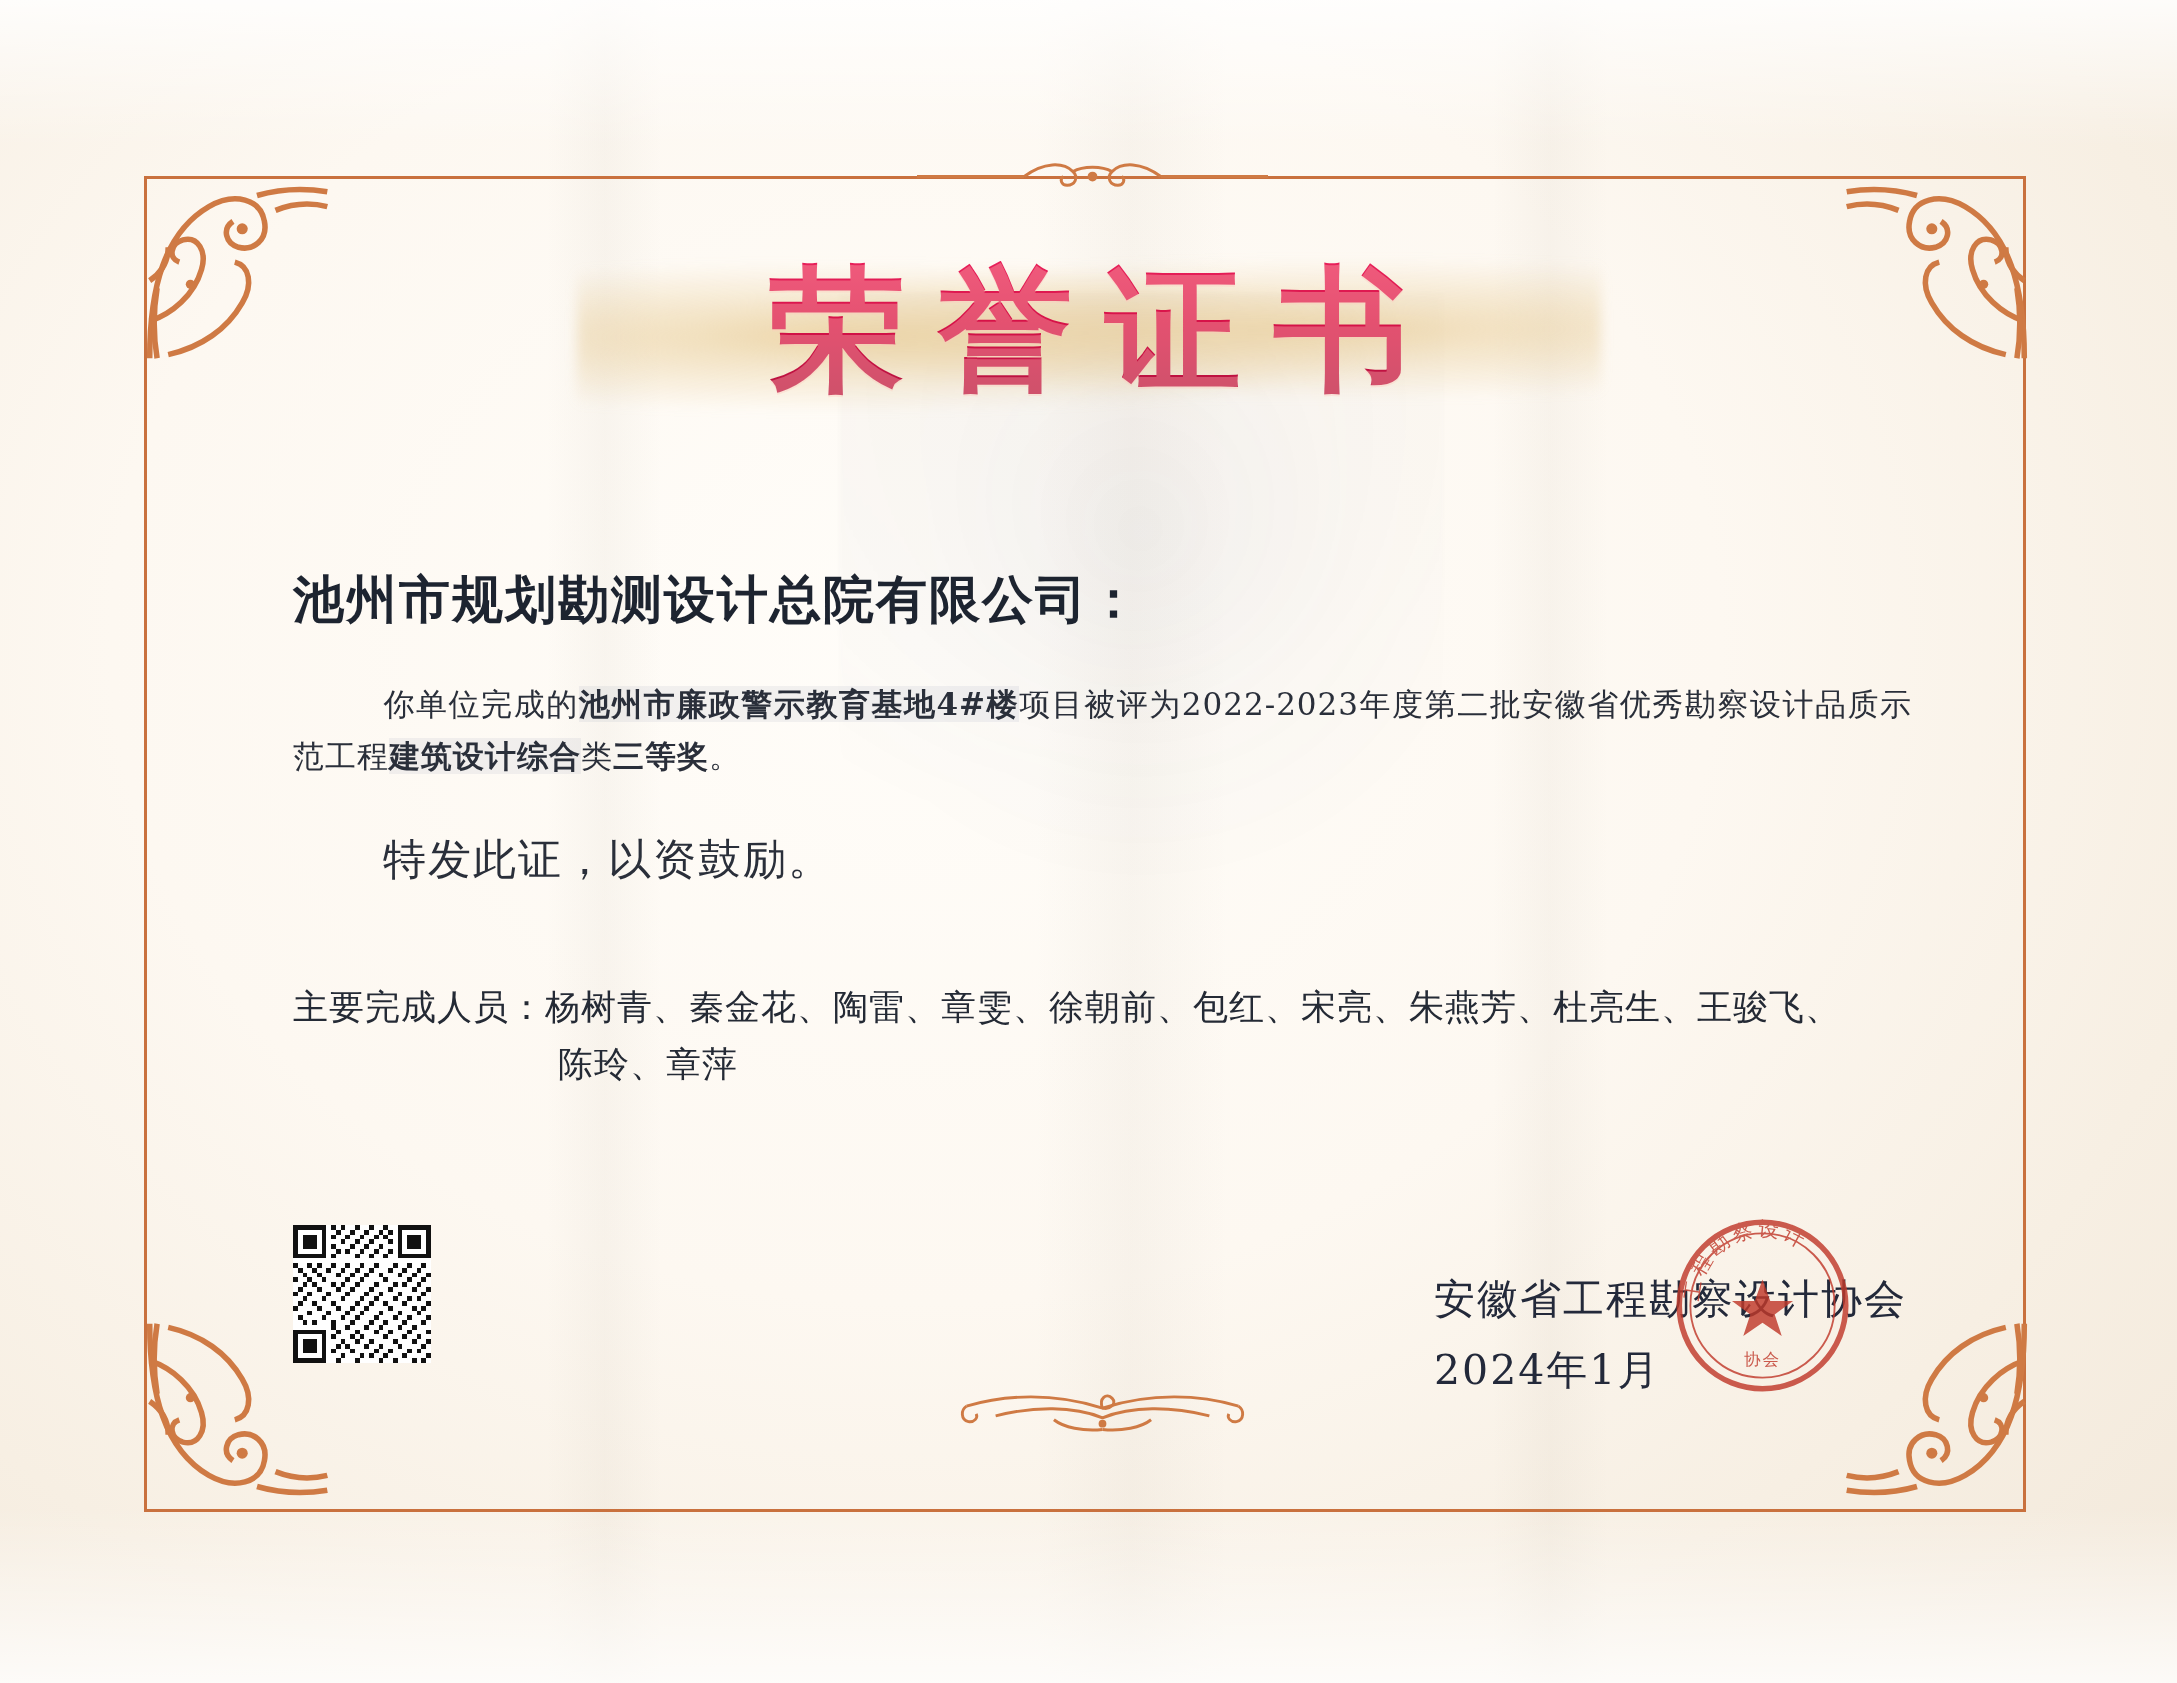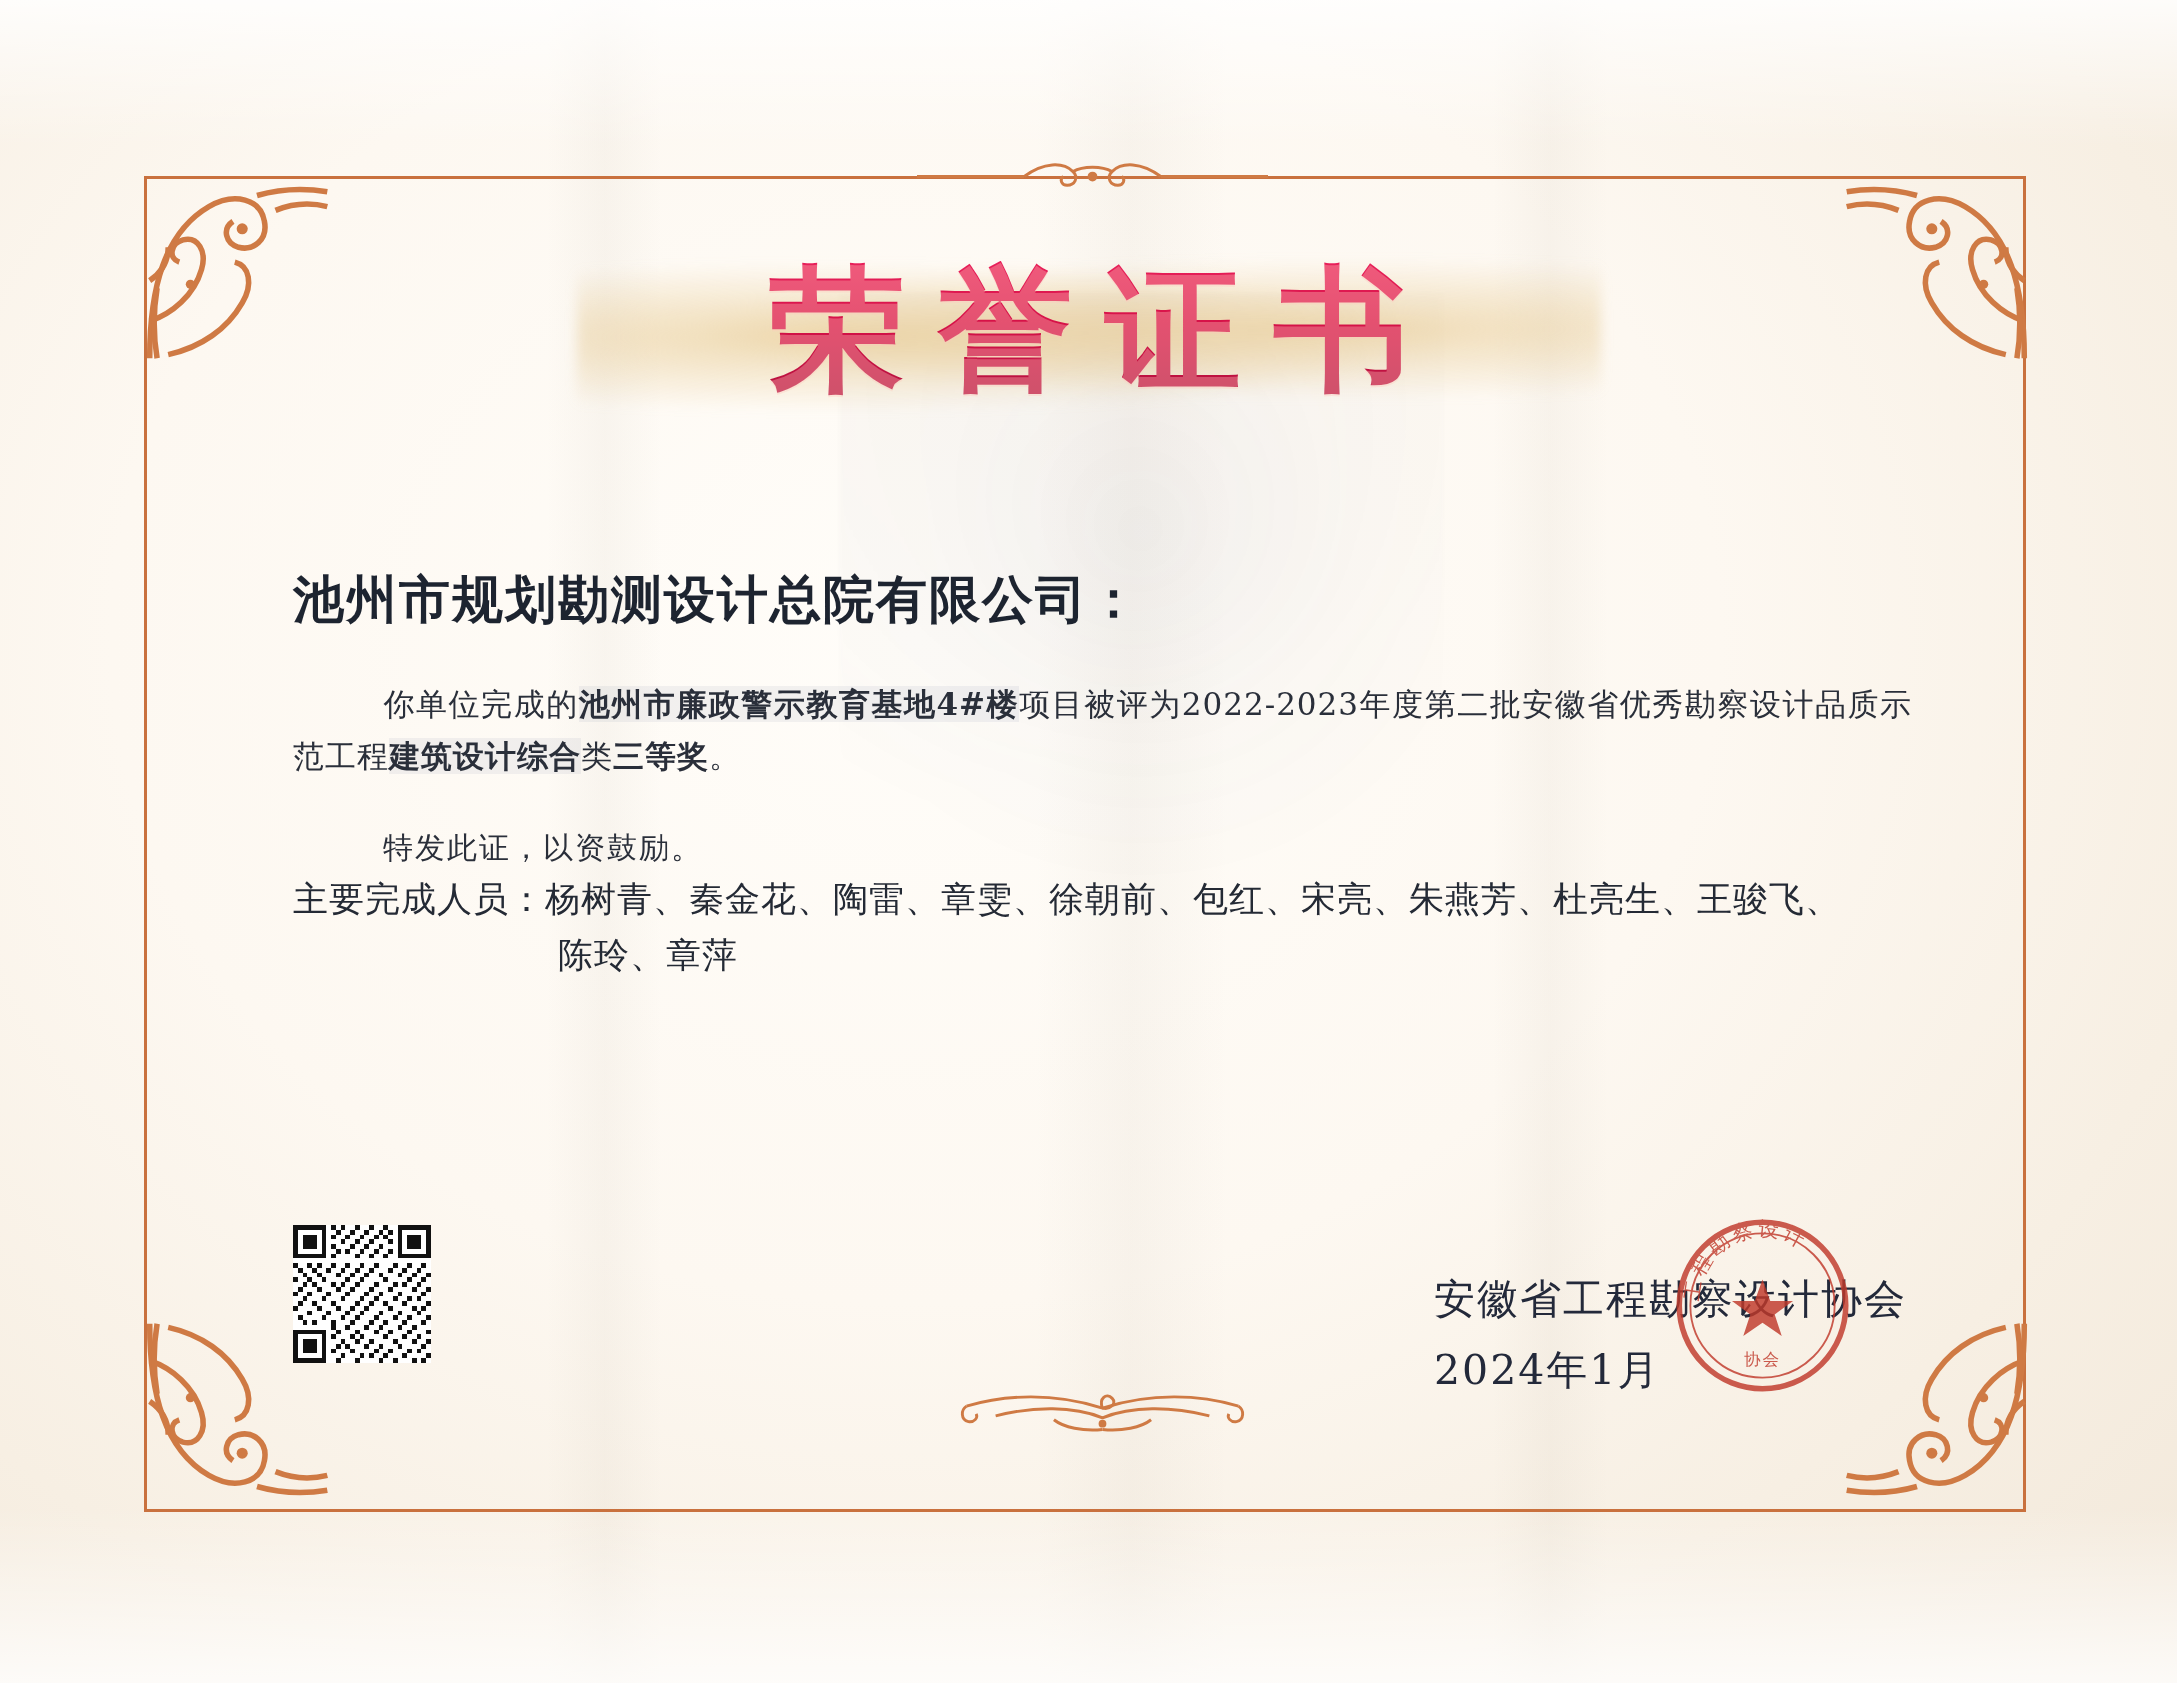--- a/index.html
+++ b/index.html
@@ -143,29 +143,29 @@
   .para {
     font-size: 31px;
     line-height: 1.68;
     letter-spacing: 1px;
     text-align: justify;
   }
   .para .indent { display: inline-block; width: 90px; }
   .para .bold { font-weight: bold; }
   .para-2 {
     margin-top: 41px;
-    font-size: 30px;
+    font-size: 43px;
     letter-spacing: 2px;
   }
   .members {
+    margin-top: 84px;
     font-size: 35px;
     line-height: 1.62;
     letter-spacing: 1px;
     color: #242a35;
-    font-family: Liberation Mono, monospace;
   }
   .members-cont {
     margin-left: 265px;
   }
 
   
   .qr {
     position: absolute;
     left: 293px; top: 1225px;
     width: 138px; height: 138px;

